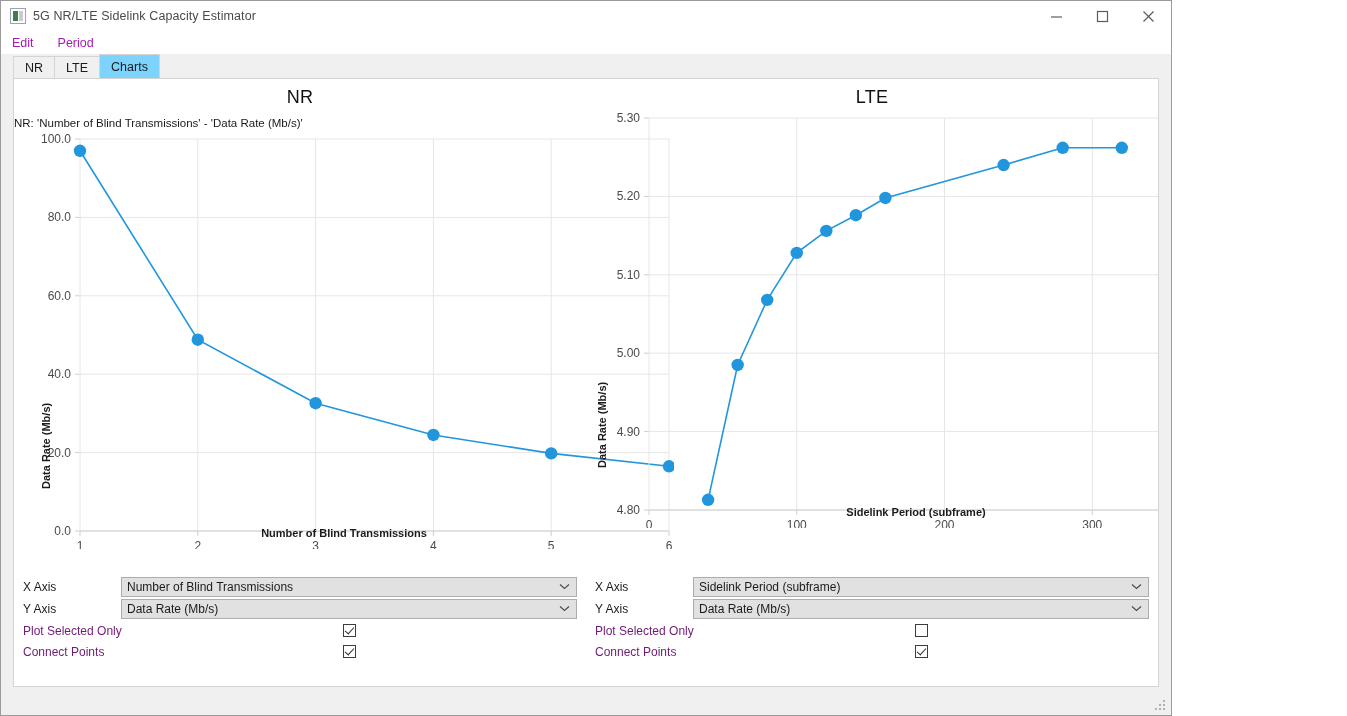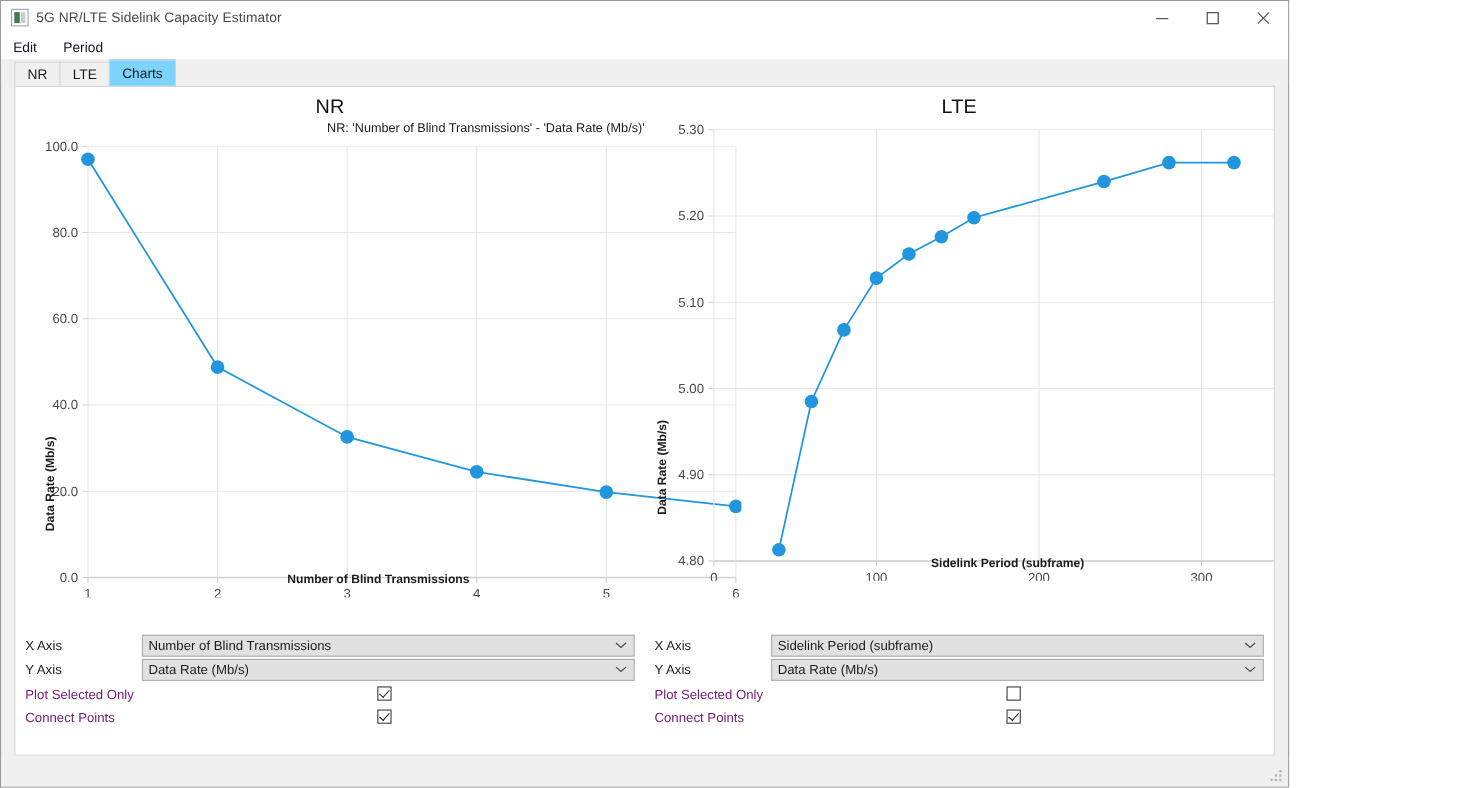--- a/index.html
+++ b/index.html
@@ -82,21 +82,21 @@
   .menubar {
     height: 22px;
     background: #ffffff;
     display: flex;
     align-items: center;
     padding-left: 9px;
     flex: 0 0 auto;
   }
   .menu-item {
     font-size: 12.5px;
-    color: #0f172a;
+    color: #a21caf;
     padding: 2px 8px 2px 2px;
     margin-right: 14px;
     white-space: nowrap;
   }
 
   
   .tabstrip {
     height: 24px;
     background: #f0f0f0;
     display: flex;
@@ -151,24 +151,24 @@
     box-sizing: border-box;
   }
   .chart-title {
     text-align: center;
     font-size: 18px;
     color: #111111;
     margin-top: 8px;
     letter-spacing: .2px;
   }
   .chart-subtitle {
-    text-align: right;
+    text-align: left;
     font-size: 11.5px;
     color: #1b1b1b;
-    margin-top: 3px;
+    margin-top: 9px;
   }
   .plot-wrap {
     position: relative;
     width: 100%;
     height: 420px;
   }
   .plot-svg { display: block; }
 
   .axis-label-y {
     position: absolute;
@@ -196,21 +196,20 @@
   .control-pane {
     width: 50%;
     box-sizing: border-box;
     padding: 4px 9px 0 9px;
   }
   .ctl-line {
     display: flex;
     align-items: center;
     height: 21px;
     margin-bottom: 1px;
-    gap: 8px;
   }
   .ctl-label {
     font-size: 12px;
     color: #1b1b1b;
     width: 98px;
     flex: 0 0 auto;
     white-space: nowrap;
   }
   .combo {
     flex: 1 1 auto;

